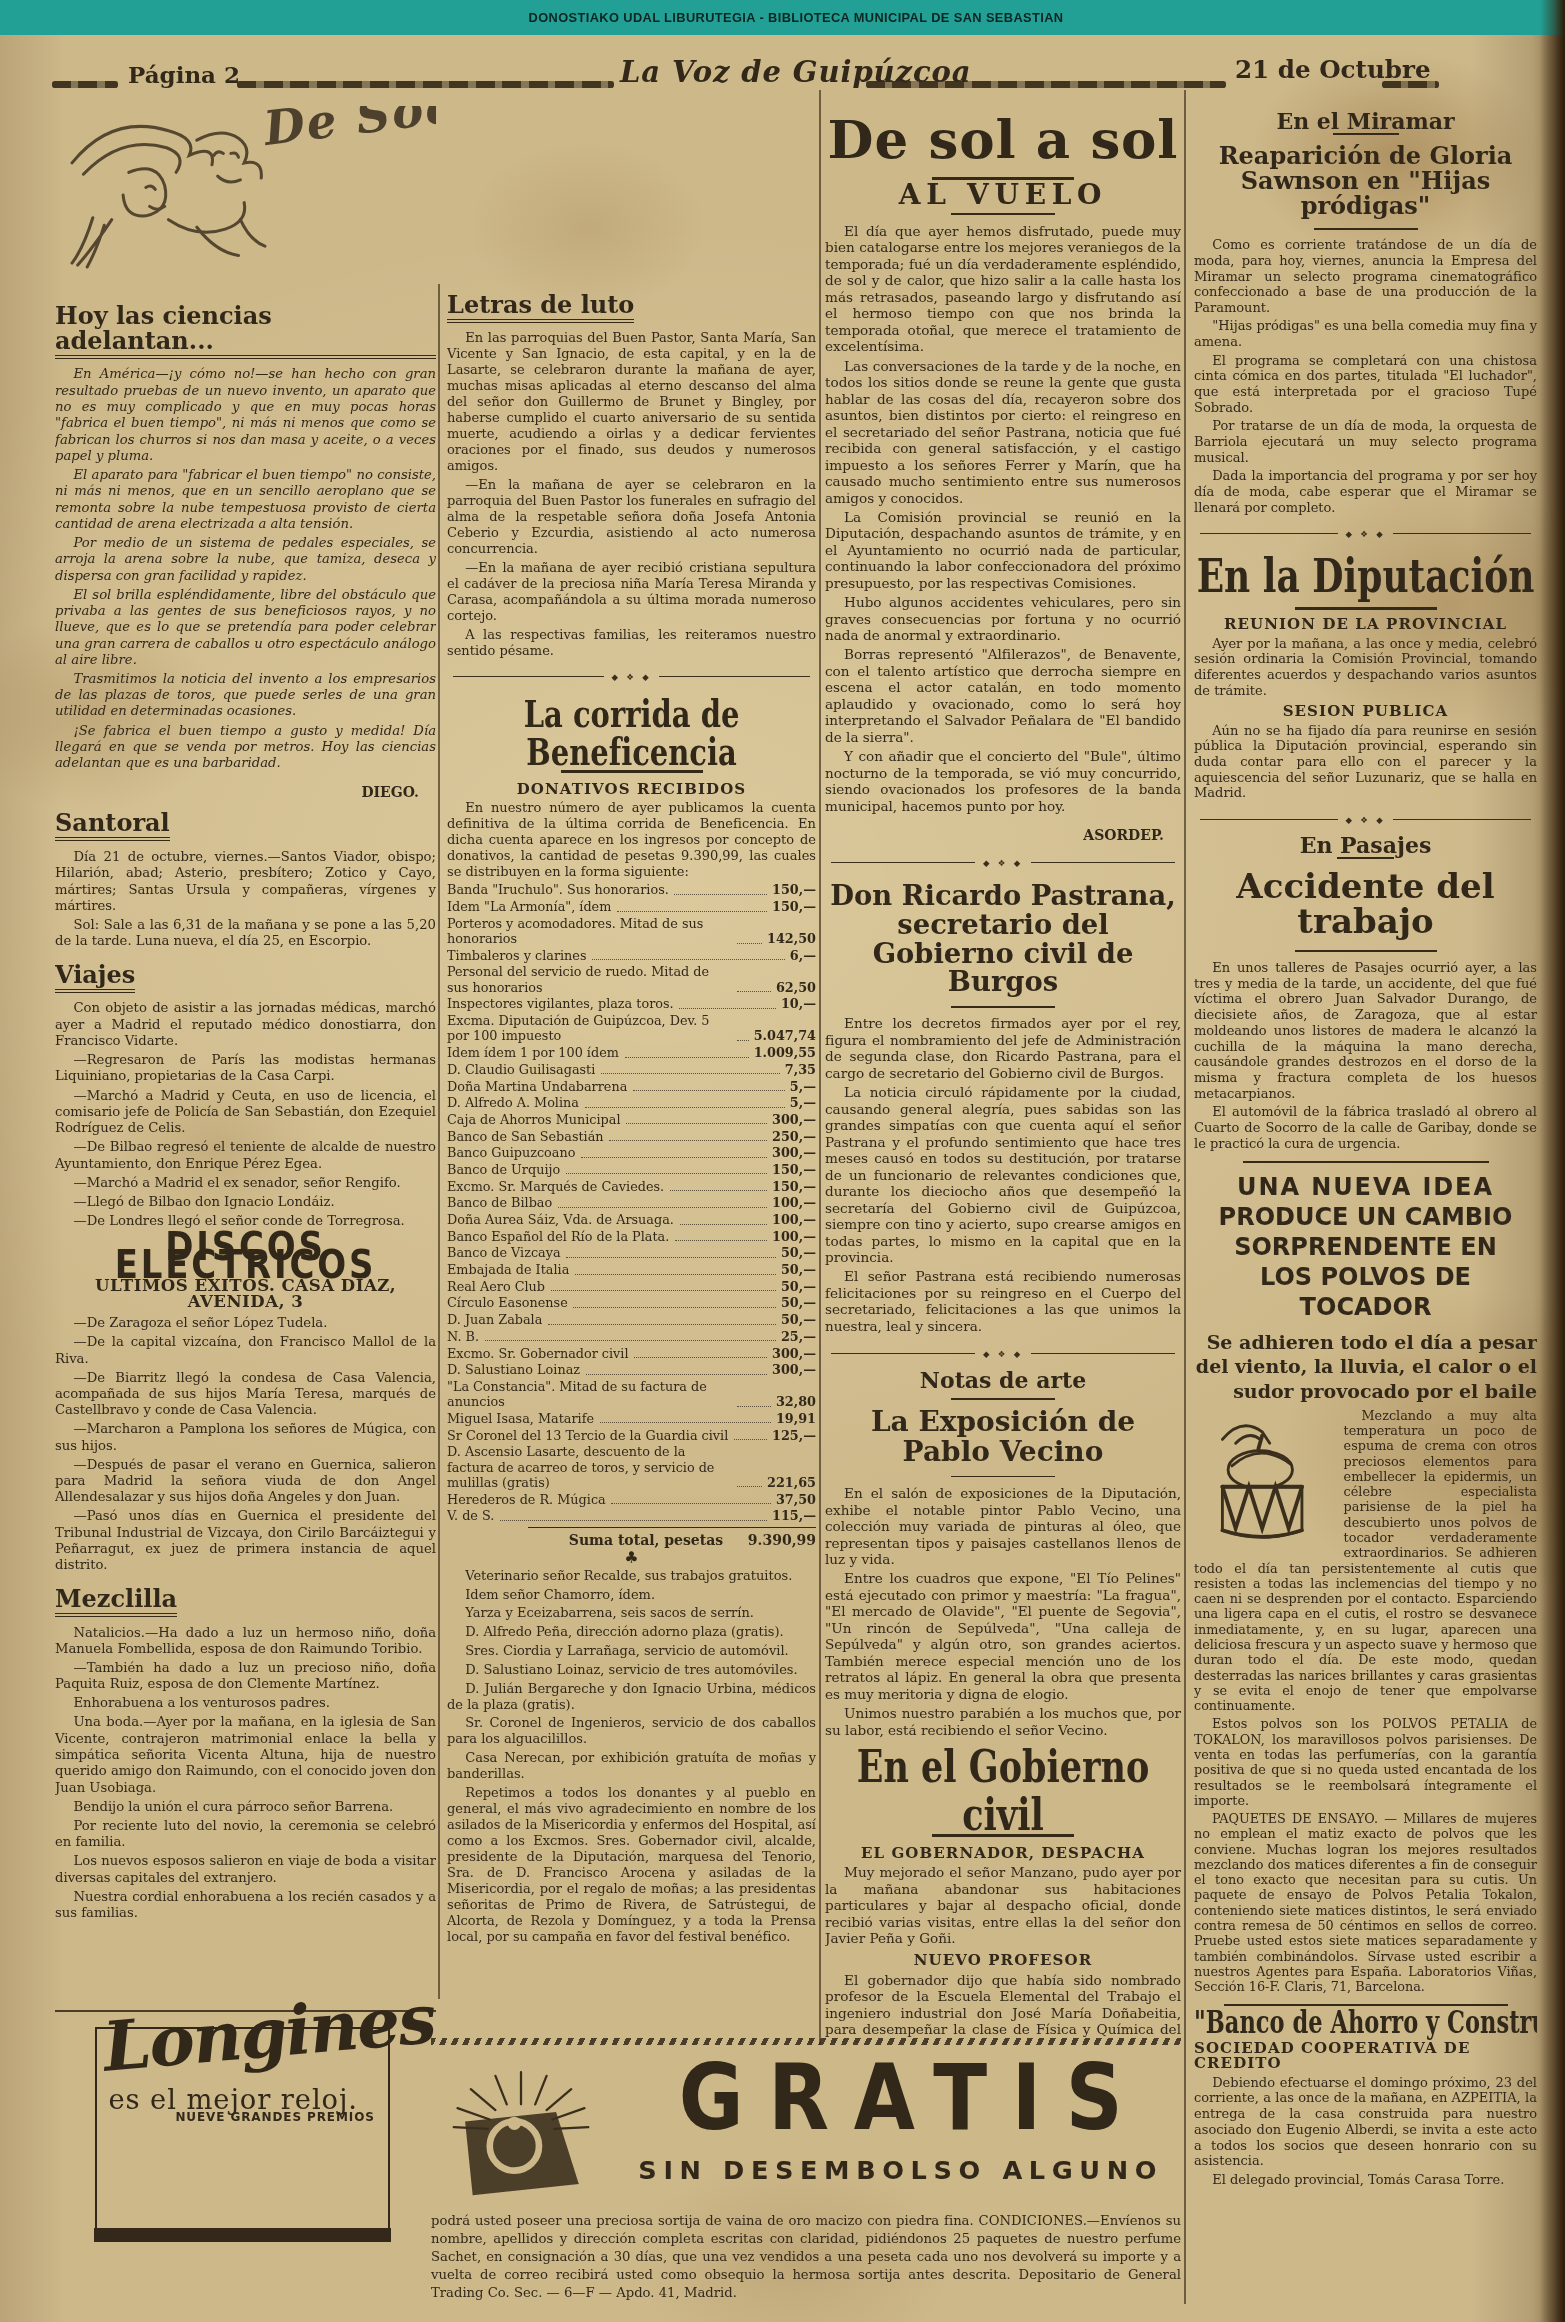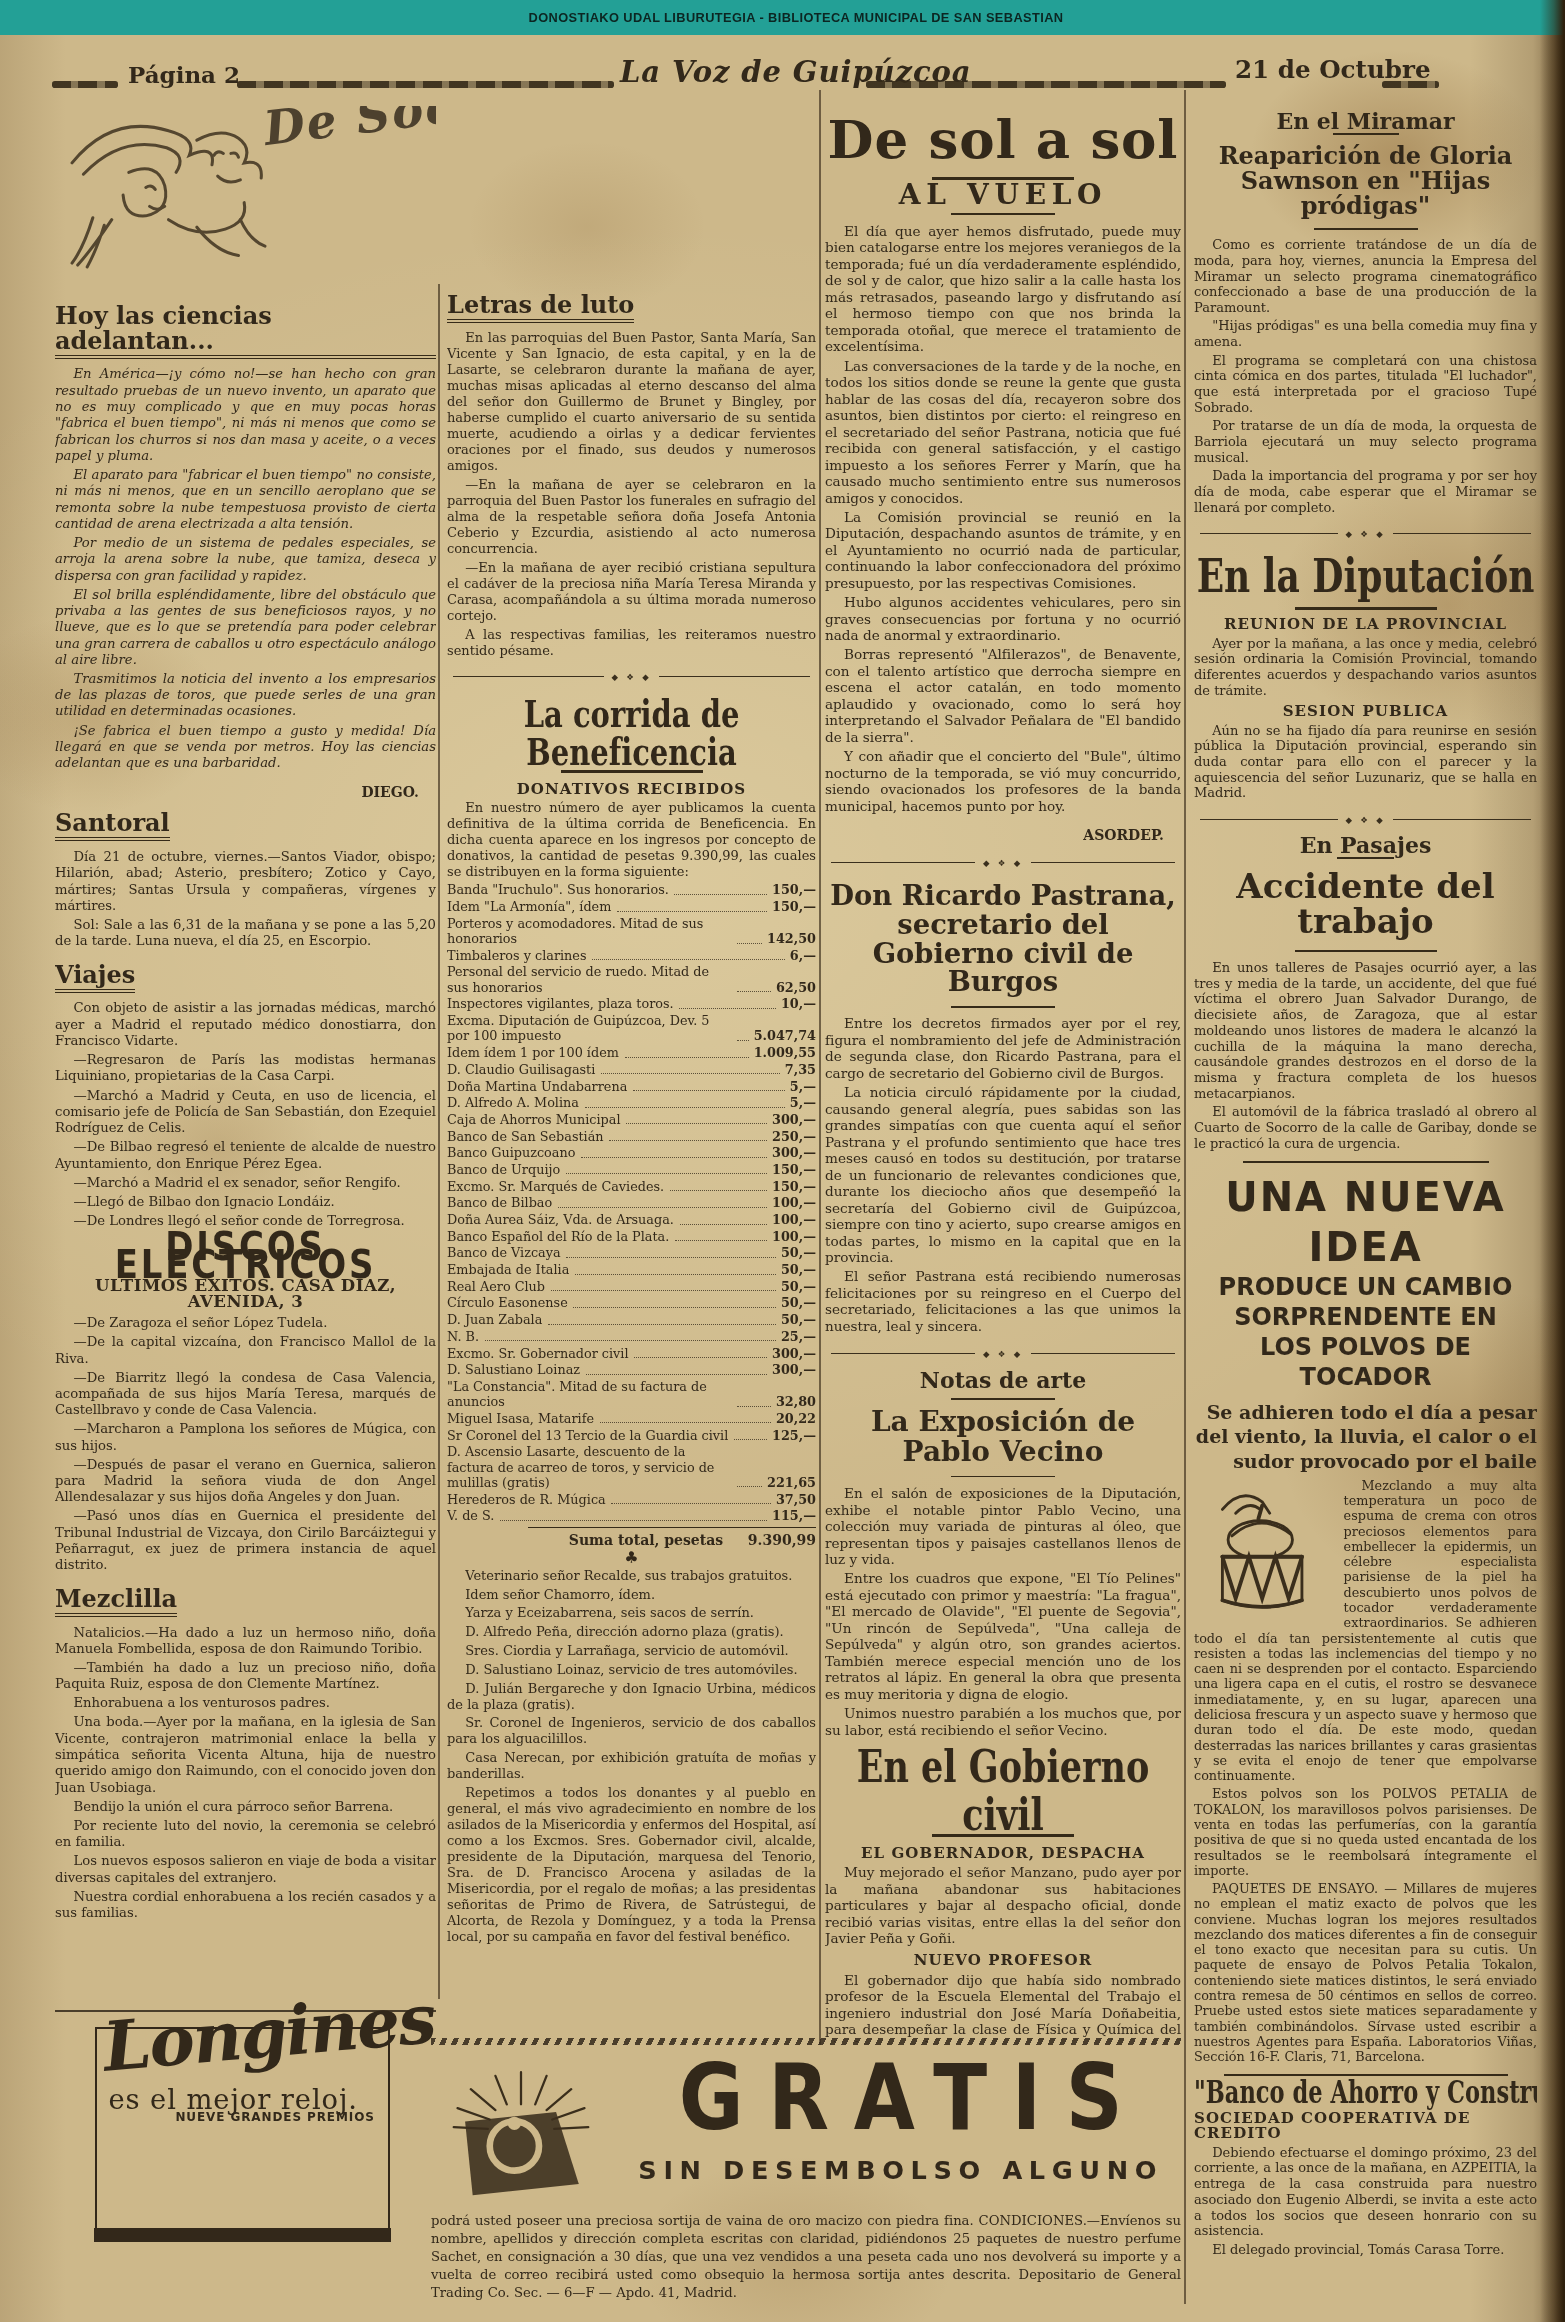--- a/index.html
+++ b/index.html
@@ -76,21 +76,21 @@
   .zigzag{position:absolute;left:431px;top:2038px;width:750px;height:6.6px;
     background:repeating-linear-gradient(115deg,#33281a 0 4.7px,transparent 4.7px 10.4px);opacity:.85;}
   .gratis{position:absolute;left:431px;top:2055px;width:750px;}
   .gratis-top{display:flex;align-items:flex-start;gap:9.5px;}
   .gratis-right{flex:1;text-align:center;}
   .gratis-title{font-family:"DejaVu Sans","Liberation Sans",sans-serif;font-weight:bold;font-size:79px;
     line-height:.95;letter-spacing:24.6px;text-indent:24.6px;transform:scaleY(1.15);transform-origin:center top;}
   .gratis-sub{font-family:"DejaVu Sans",sans-serif;font-weight:bold;font-size:25.6px;letter-spacing:6.6px;margin-top:25px;}
   .gratis-body{font-size:13.2px;line-height:1.38;text-align:justify;margin-top:9.5px;text-indent:0;}
   .tok-title{font-family:"DejaVu Sans","Liberation Sans",sans-serif;font-weight:bold;text-align:center;line-height:1.25;}
-  .tok-l1{font-size:40px;letter-spacing:1.9px;}
+  .tok-l1{font-size:24px;letter-spacing:1.9px;}
   .tok-l2{font-size:24px;}
   .tok-lead{font-weight:bold;font-size:19px;line-height:1.3;text-align:right;text-indent:0;margin:7.6px 0 3.8px 0;}
   .tok-img{float:left;width:142px;height:142px;margin:3.8px 7.6px 3.8px 0;}
   .tok-body p{font-size:12.8px;line-height:15.3px;}
   .banco-hl{font-weight:bold;font-size:24px;white-space:nowrap;transform:scaleX(.94) scaleY(1.3);
     transform-origin:left center;margin:9.5px 0 9.5px 0;}
   .sketch-zone{position:relative;height:187px;}
   .sketch-script{position:absolute;left:208px;top:-5.7px;font-size:47px;font-style:italic;font-weight:bold;
     transform:rotate(-7deg);opacity:.82;letter-spacing:1.9px;white-space:nowrap;}
   .hr-line{position:absolute;left:55px;top:2010px;width:381px;height:2.4px;background:#33281a;opacity:.85;}
@@ -405,21 +405,21 @@
 
           <div class="drow">
             <span class="dlbl">"La Constancia". Mitad de su factura de anuncios</span>
             <span class="dldr"></span>
             <span class="damt">32,80</span>
           </div>
 
           <div class="drow">
             <span class="dlbl">Miguel Isasa, Matarife</span>
             <span class="dldr"></span>
-            <span class="damt">20,22</span>
+            <span class="damt">19,91</span>
           </div>
 
           <div class="drow">
             <span class="dlbl">Sr Coronel del 13 Tercio de la Guardia civil</span>
             <span class="dldr"></span>
             <span class="damt">125,—</span>
           </div>
 
           <div class="drow">
             <span class="dlbl">D. Ascensio Lasarte, descuento de la factura de acarreo de toros, y servicio de mulillas (gratis)</span>

